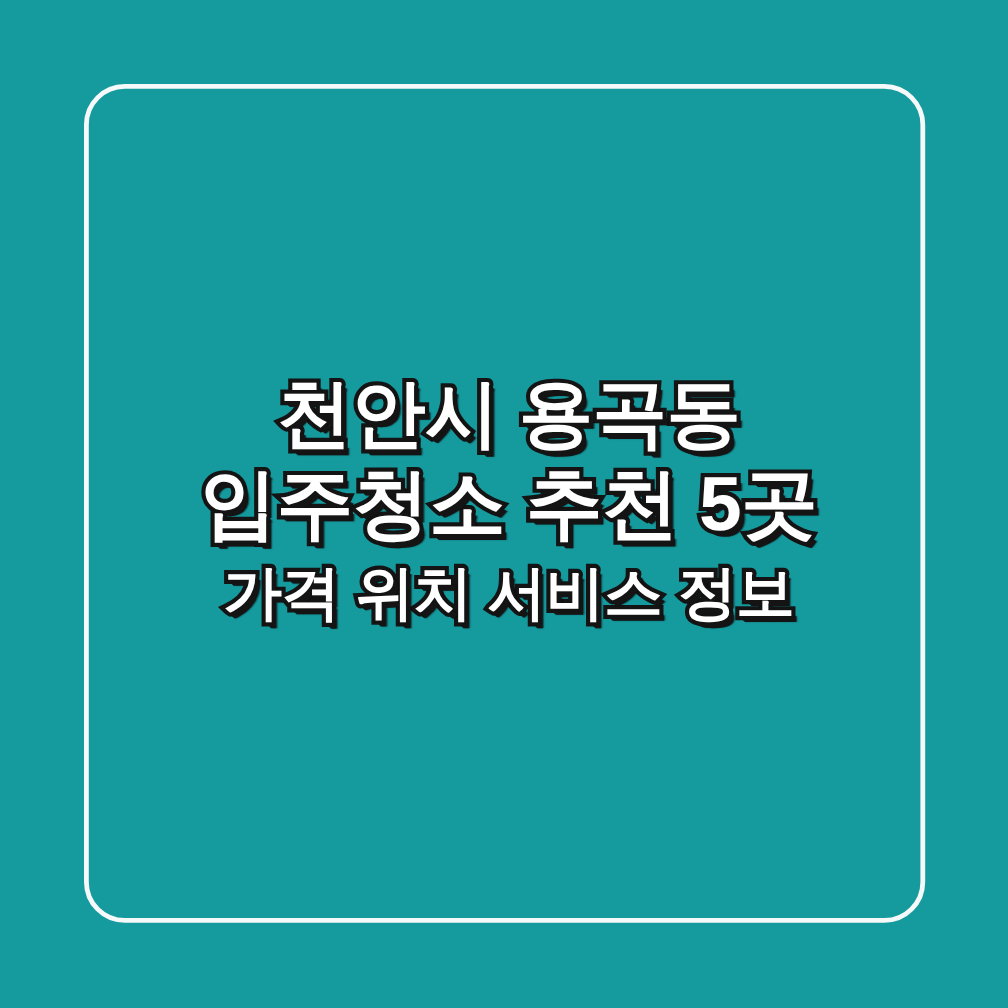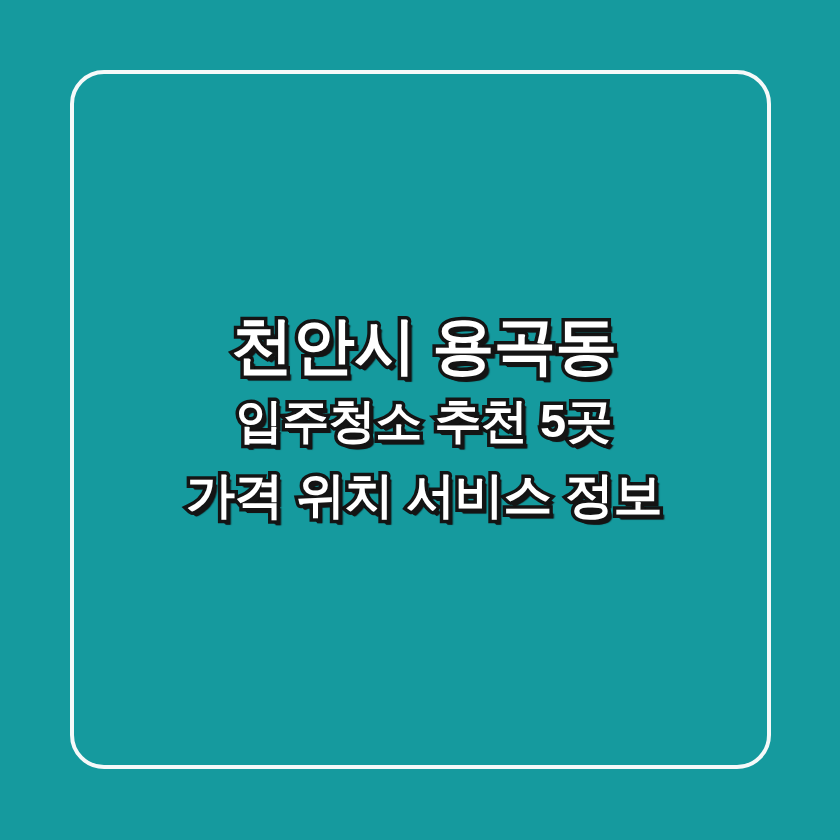--- a/index.html
+++ b/index.html
@@ -62,21 +62,21 @@
     white-space: nowrap;
     -webkit-text-stroke: 7px #141414;
     paint-order: stroke fill;
     text-shadow:
        4px 5px 0 #141414,
        3px 4px 0 #141414,
        5px 5px 1px rgba(10,10,10,0.55);
   }
 
   .title-line.line-1 { font-size: 62px; }
-  .title-line.line-2 { font-size: 47px; }
+  .title-line.line-2 { font-size: 64px; }
   .title-line.line-3 { font-size: 49px; }
 </style>
 </head>
 <body>
 
 <div id="thumbnail-canvas">
 
   <div id="decorative-frame"></div>
 
   <div id="title-block">

